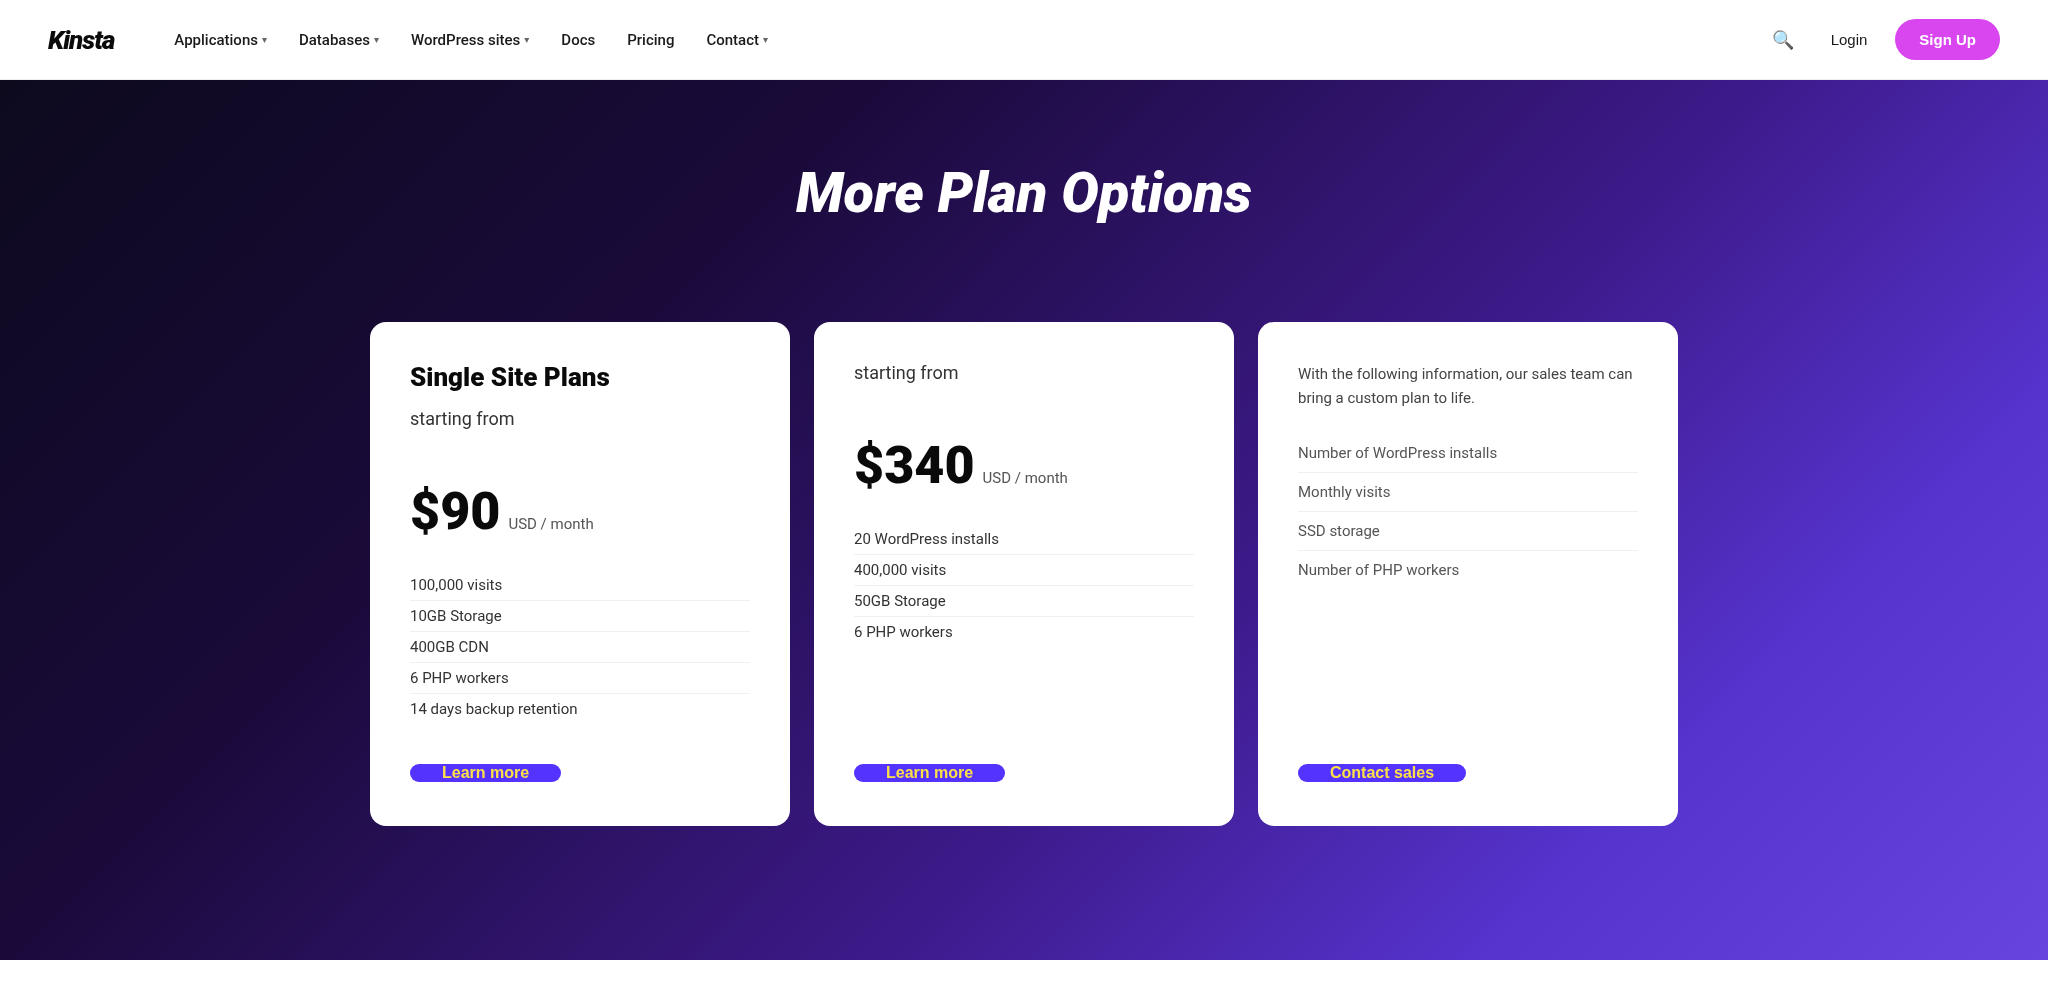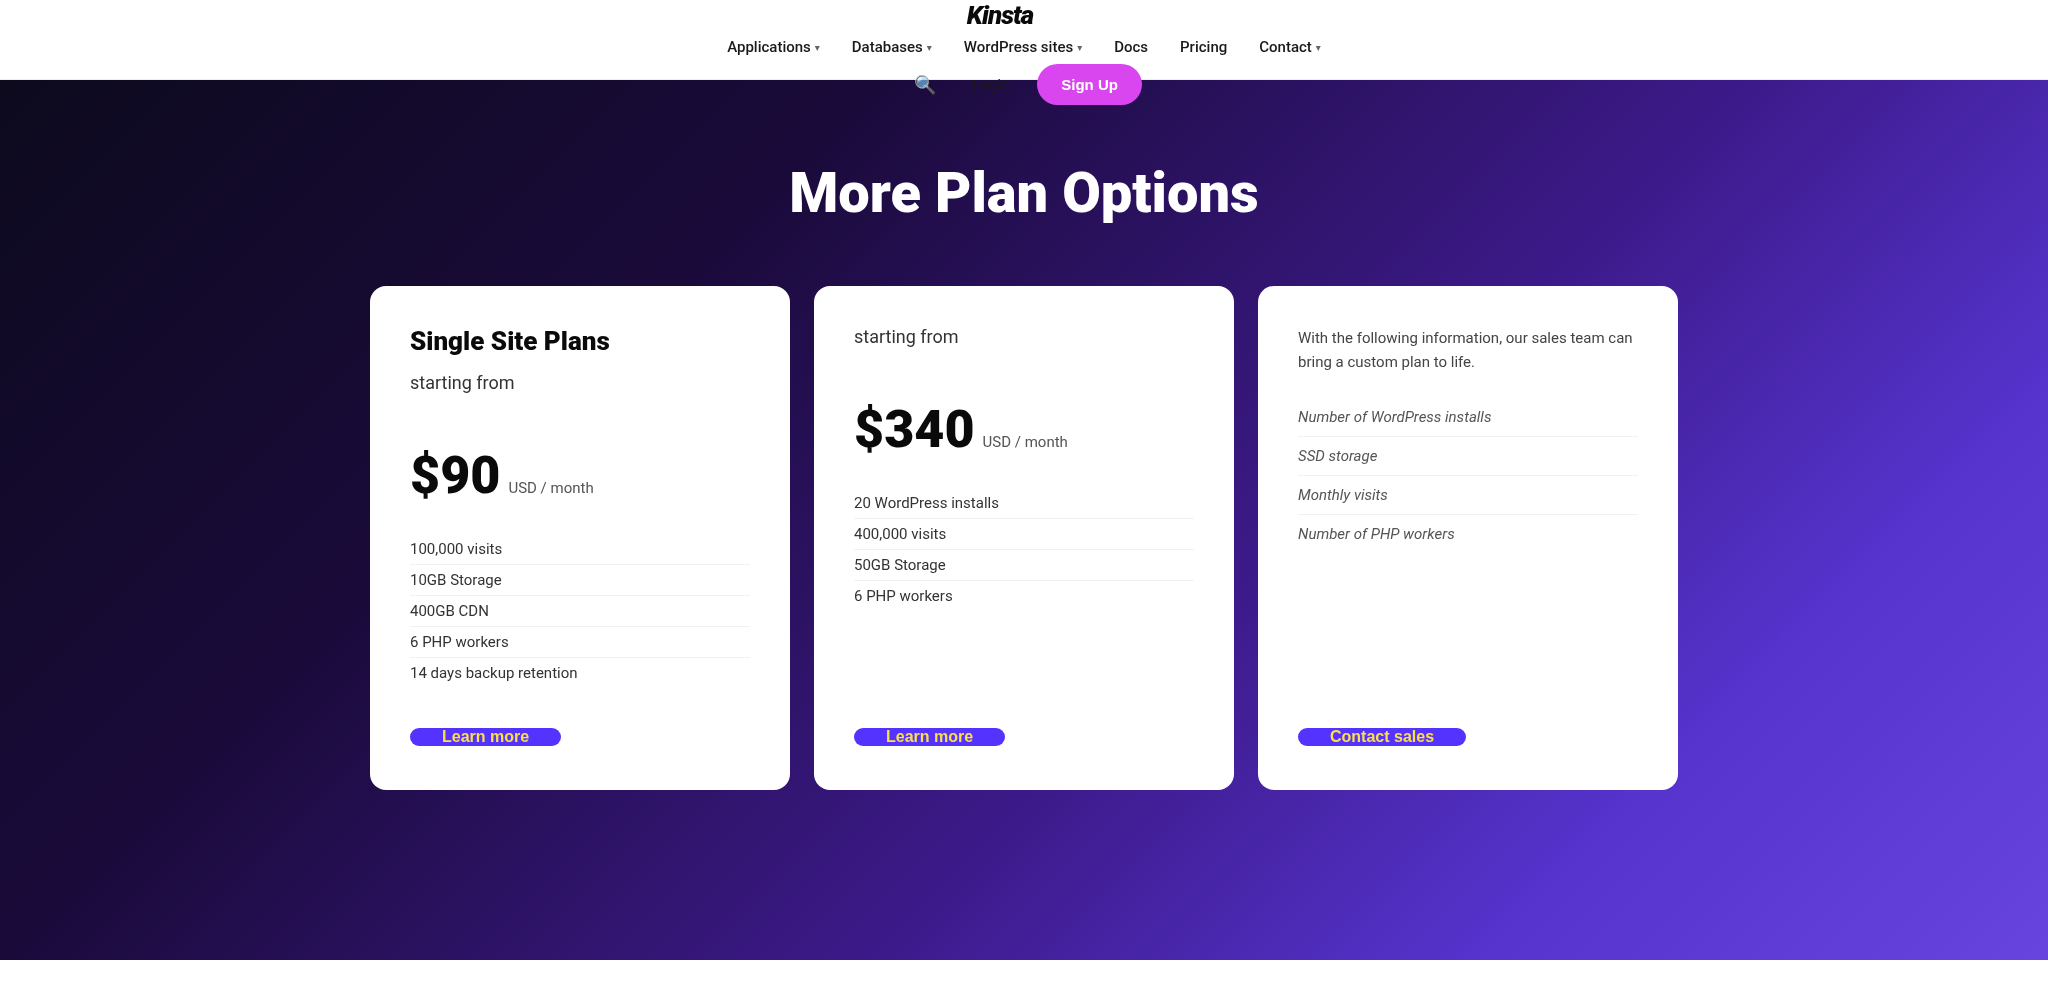--- a/index.html
+++ b/index.html
@@ -8,21 +8,20 @@
     
     .navbar {
       display: flex;
       align-items: center;
       padding: 0 48px;
       height: 80px;
       background: #fff;
       border-bottom: 1px solid #eee;
       position: relative;
       z-index: 10;
-      flex-direction: column;
     }
     .navbar-logo {
       font-weight: 900;
       font-size: 26px;
       color: #0a0a0a;
       letter-spacing: -1px;
       margin-right: 48px;
       font-style: italic;
     }
     .navbar-nav {
@@ -86,21 +85,22 @@
       min-height: 880px;
       display: flex;
       flex-direction: column;
       align-items: center;
     }
     .hero-title {
       color: #fff;
       font-size: 56px;
       font-weight: 900;
       text-align: center;
-      margin-bottom: 60px;
+      margin-bottom: 96px;
+      font-style: italic;
     }
 
     
     .cards-container {
       display: flex;
       gap: 24px;
       max-width: 1320px;
       width: 100%;
       justify-content: center;
     }
@@ -162,21 +162,20 @@
     .custom-features {
       list-style: none;
       margin-bottom: 40px;
       flex: 1;
     }
     .custom-features li {
       font-size: 15px;
       color: #555;
       padding: 10px 0;
       border-bottom: 1px solid #f0f0f0;
-      font-style: italic;
     }
     .custom-features li:last-child { border-bottom: none; }
 
     .card-btn {
       background: #5533ff;
       color: #fde047;
       border: none;
       border-radius: 50px;
       padding: 0 32px;
       font-size: 16px;
@@ -240,21 +239,21 @@
         <li>50GB Storage</li>
         <li>6 PHP workers</li>
       </ul>
       <button class="card-btn">Learn more</button>
     </div>
 
     <div class="card">
       <p class="card-desc">With the following information, our sales team can bring a custom plan to life.</p>
       <ul class="custom-features">
         <li>Number of WordPress installs</li>
+        <li>Monthly visits</li>
         <li>SSD storage</li>
-        <li>Monthly visits</li>
         <li>Number of PHP workers</li>
       </ul>
       <button class="card-btn">Contact sales</button>
     </div>
 
   </div>
 </section>
 
 </body></html>

